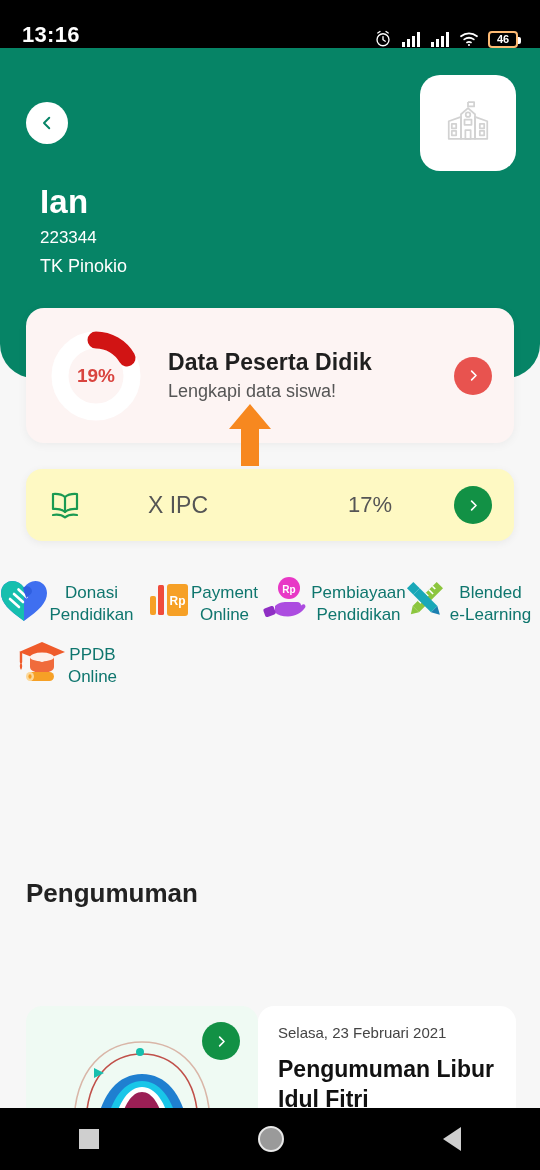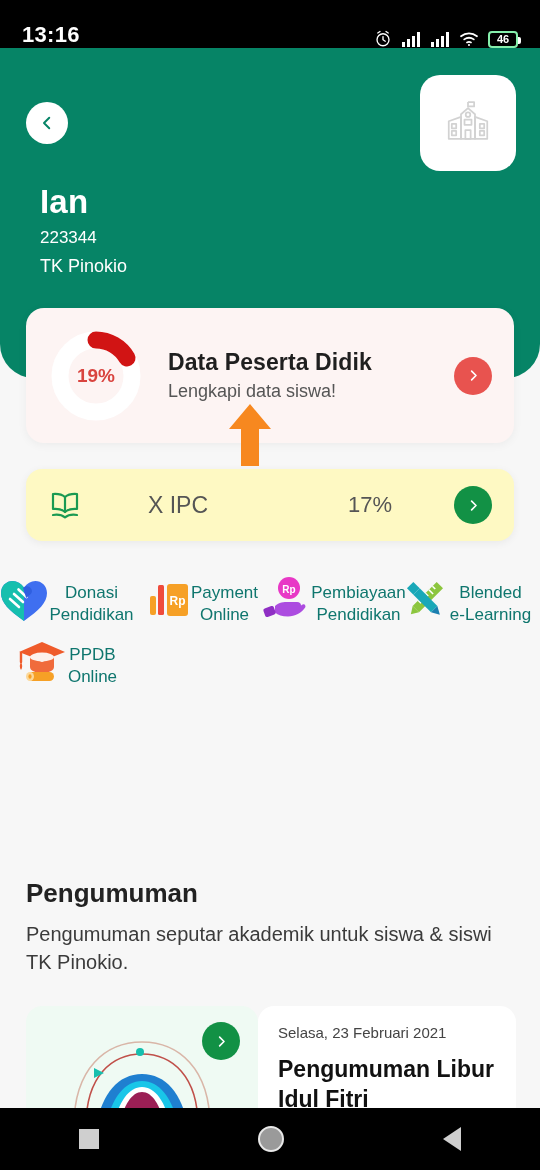--- a/index.html
+++ b/index.html
@@ -15,21 +15,21 @@
   .statusbar {
     position: absolute; top: 0; left: 0; width: 540px; height: 48px;
     background: #000; color: #fff;
     display: flex; align-items: flex-end; justify-content: space-between;
     padding: 0 22px;
   }
   .status-time { font-size: 22px; font-weight: bold; letter-spacing: .3px; }
   .status-icons { display: flex; align-items: center; gap: 9px; }
   .battery {
     position: relative; width: 30px; height: 17px;
-    border: 2px solid #86efac; border-radius: 4px;
+    border: 2px solid #fdba74; border-radius: 4px;
     display: flex; align-items: center; justify-content: center;
   }
   .battery::after {
     content: ""; position: absolute; right: -5px; top: 4px;
     width: 3px; height: 7px; background: #fff; border-radius: 0 2px 2px 0;
   }
   .battery span { font-size: 11px; font-weight: bold; color: #fff; line-height: 1; }
 
   
   .header {
@@ -350,21 +350,20 @@
           <ellipse cx="14" cy="38.5" rx="1.6" ry="2.2" fill="#f6a026"></ellipse>
         </svg>
       </div>
       <div class="menu-label">
         <span>PPDB</span><br><span>Online</span>
       </div>
     </div>
   </div>
 
   <div class="section-title">Pengumuman</div>
-  <div class="section-desc">Pengumuman seputar akademik untuk siswa &amp; siswi TK Pinokio.</div>
 
   <div class="ann-row">
     <div class="ann-card-illus">
       <svg width="232" height="120" viewBox="0 0 232 120">
         <path d="M48 120C48 62 80 36 116 36s68 26 68 84" fill="none" stroke="#d9b6a8" stroke-width="1.6"></path>
         <path d="M60 120C60 70 86 48 116 48s56 22 56 72" fill="none" stroke="#c0504a" stroke-width="1.6"></path>
         <circle cx="114" cy="46" r="4" fill="#16bfae"></circle>
         <path d="M68 62l10 5-10 5z" fill="#16bfae"></path>
         <path d="M70 120c6-32 22-52 46-52s40 20 46 52z" fill="#1f7fd0"></path>
         <path d="M80 120c5-28 19-45 36-45s31 17 36 45z" fill="#19c6e8"></path>

